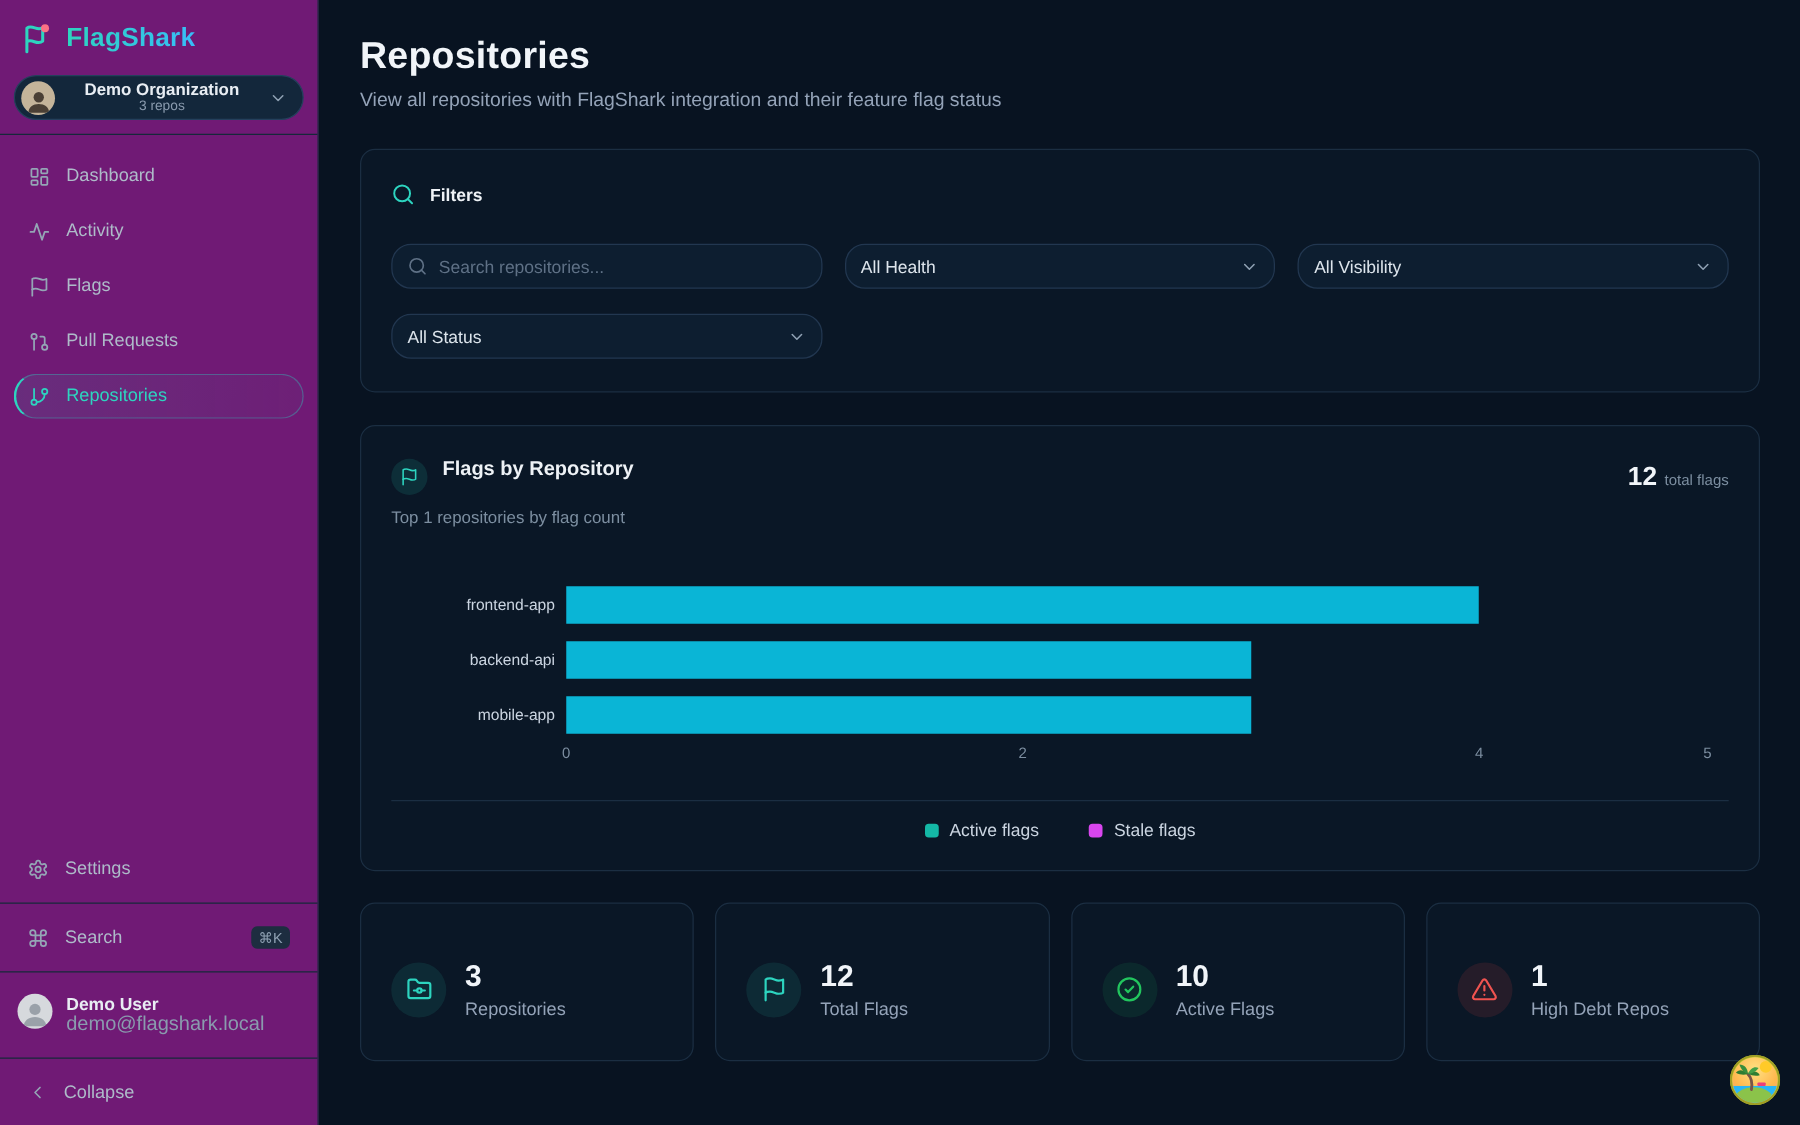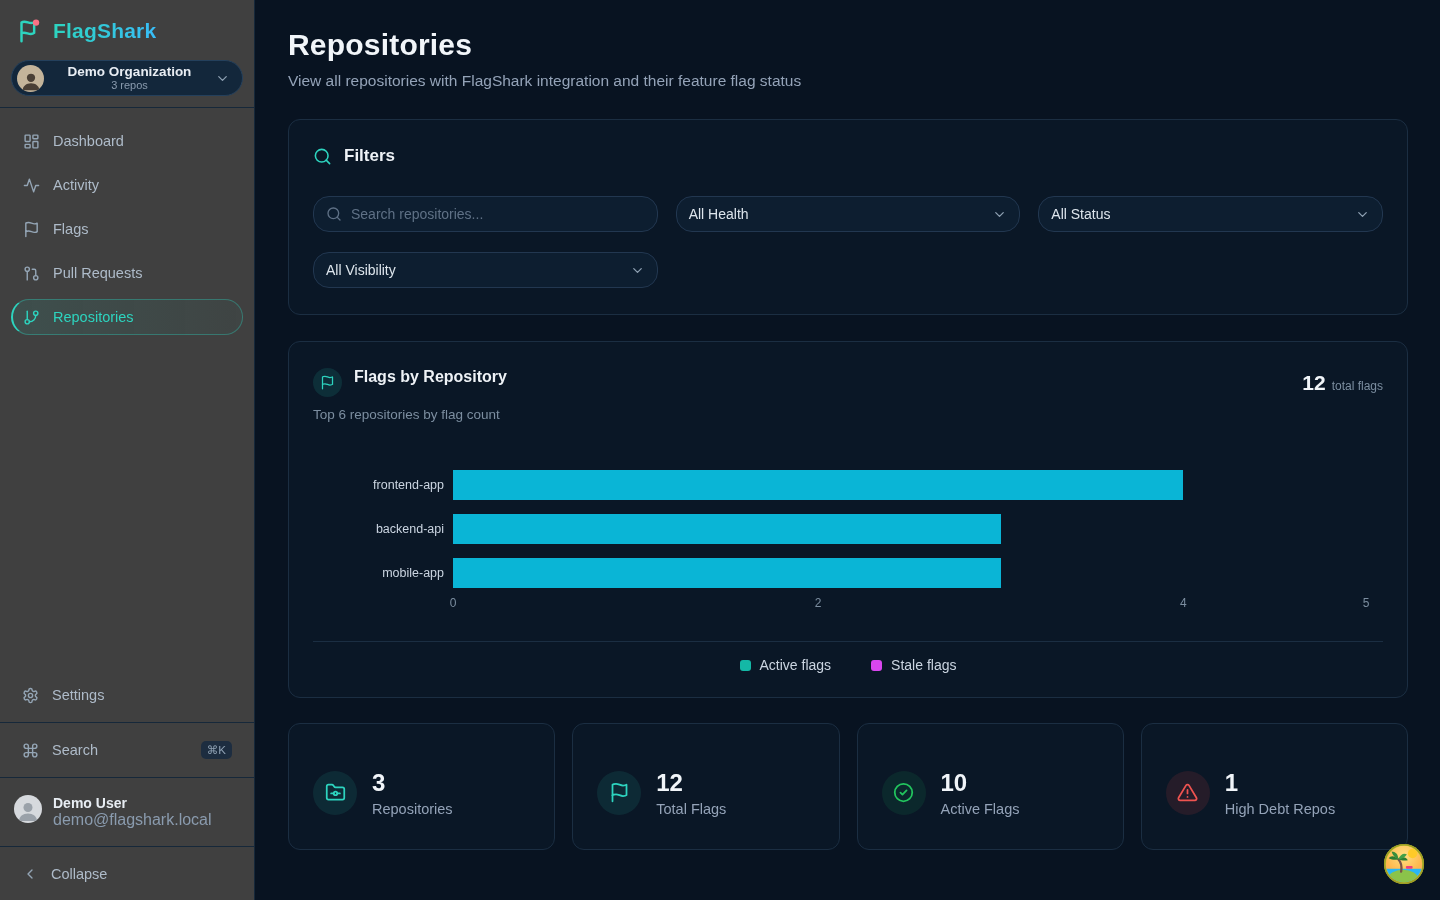--- a/index.html
+++ b/index.html
@@ -1,21 +1,21 @@
 <!DOCTYPE html>
 <html><head>
 <meta charset="utf-8">
 <style>
   * { margin:0; padding:0; box-sizing:border-box; }
   html,body { width:1440px; height:900px; overflow:hidden; background:#081321;
     font-family:"Liberation Sans", sans-serif; color:#e2e8f0; }
   .app { display:flex; width:100%; height:100%; }
 
   
-  .sidebar { width:255px; min-width:255px; height:100%; background:#404040;
+  .sidebar { width:255px; min-width:255px; height:100%; background:#701a75;
     border-right:1px solid #16283a; display:flex; flex-direction:column; padding:14px 0 10px; }
   .logo-row { display:flex; align-items:center; gap:9px; padding:2px 14px 14px; cursor:pointer; }
   .logo-text { font-size:21px; font-weight:bold; letter-spacing:.2px; color:#2dd4bf; }
   @supports ((-webkit-background-clip:text) or (background-clip:text)) {
     .logo-text { background:linear-gradient(90deg,#2dd4bf,#38bdf8);
       -webkit-background-clip:text; background-clip:text; color:transparent; }
   }
   .org-pill { margin:0 11px; height:36px; border-radius:18px; background:#13273b;
     border:1px solid #24405c; display:flex; align-items:center; gap:9px; padding:0 12px 0 5px;
     cursor:pointer; }
@@ -47,21 +47,21 @@
 
   
   .main { flex:1; padding:28px 32px 14px 33px; overflow:hidden; position:relative; }
   h1.page-title { font-size:30px; font-weight:bold; color:#f1f5f9; letter-spacing:.2px; }
   .page-subtitle { margin-top:10px; font-size:15.5px; color:#94a3b8; }
   .card { background:#0a1726; border:1px solid #1b2e42; border-radius:12px; }
 
   .filters-card { margin-top:29px; padding:26px 24px 26px; }
   .card-title-row { display:flex; align-items:center; gap:12px; }
   .card-title-row .t-icon { color:#2dd4bf; }
-  .card-title { font-size:17px; font-weight:bold; color:#eef2f6; }
+  .card-title { font-size:14px; font-weight:bold; color:#eef2f6; }
   .filters-grid { margin-top:30px; display:grid; grid-template-columns:repeat(3,1fr);
     gap:20px 18px; }
   .control { height:36px; background:#0d1e30; border:1px solid #223750; border-radius:16px;
     display:flex; align-items:center; padding:0 12px; gap:9px; }
   .control input { flex:1; background:transparent; border:none; outline:none;
     font-size:14px; color:#e2e8f0; font-family:inherit; }
   .control input::placeholder { color:#5f7186; }
   .control .s-ic { color:#5f7186; }
   .select-like { justify-content:space-between; cursor:pointer; }
   .select-like .sel-label { font-size:14px; color:#dde5ec; }
@@ -273,29 +273,29 @@
         </div>
         <div class="control select-like">
           <span class="sel-label">All Health</span>
           <span class="chev" style="display:flex">
             <svg width="15" height="15" viewBox="0 0 24 24" fill="none" stroke="currentColor" stroke-width="2" stroke-linecap="round" stroke-linejoin="round">
                 <polyline points="6 9 12 15 18 9"></polyline>
               </svg>
           </span>
         </div>
         <div class="control select-like">
-          <span class="sel-label">All Status</span>
+          <span class="sel-label">All Visibility</span>
           <span class="chev" style="display:flex">
             <svg width="15" height="15" viewBox="0 0 24 24" fill="none" stroke="currentColor" stroke-width="2" stroke-linecap="round" stroke-linejoin="round">
                 <polyline points="6 9 12 15 18 9"></polyline>
               </svg>
           </span>
         </div>
         <div class="control select-like">
-          <span class="sel-label">All Visibility</span>
+          <span class="sel-label">All Status</span>
           <span class="chev" style="display:flex">
             <svg width="15" height="15" viewBox="0 0 24 24" fill="none" stroke="currentColor" stroke-width="2" stroke-linecap="round" stroke-linejoin="round">
                 <polyline points="6 9 12 15 18 9"></polyline>
               </svg>
           </span>
         </div>
       </div>
     </section>
 
     <section class="card chart-card">
@@ -307,21 +307,21 @@
             </svg>
         </span>
         <span class="chart-titles">
           <span class="chart-title">Flags by Repository</span>
         </span>
         <span class="chart-total">
           <span class="chart-total-value">12</span>
           <span class="chart-total-label">total flags</span>
         </span>
       </div>
-      <div class="chart-subtitle">Top 6 repositories by flag count</div>
+      <div class="chart-subtitle">Top 1 repositories by flag count</div>
 
       <div class="chart-area" id="chart-bars">
           <div class="bar-row">
             <div class="bar-label">frontend-app</div>
             <div class="bar-track">
               <div class="bar-fill" style="position:absolute;left:0%;width:80%;top:0;background:#0ab5d6;"></div>
             </div>
           </div>
           <div class="bar-row">
             <div class="bar-label">backend-api</div>

